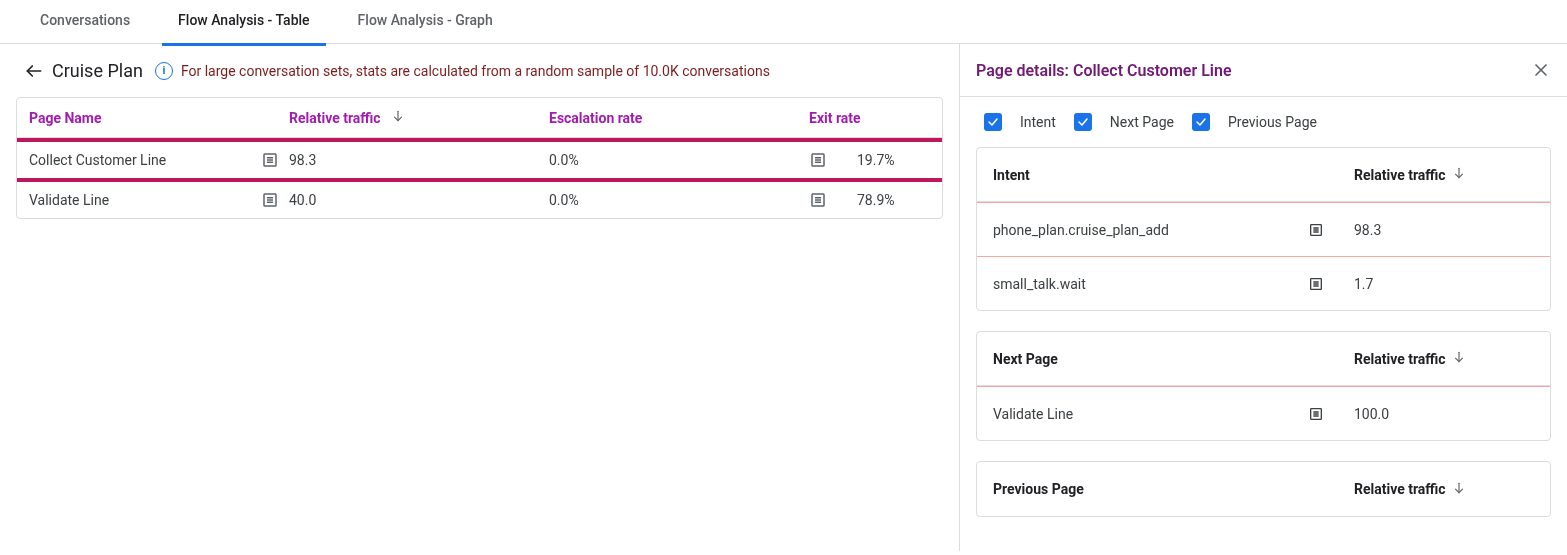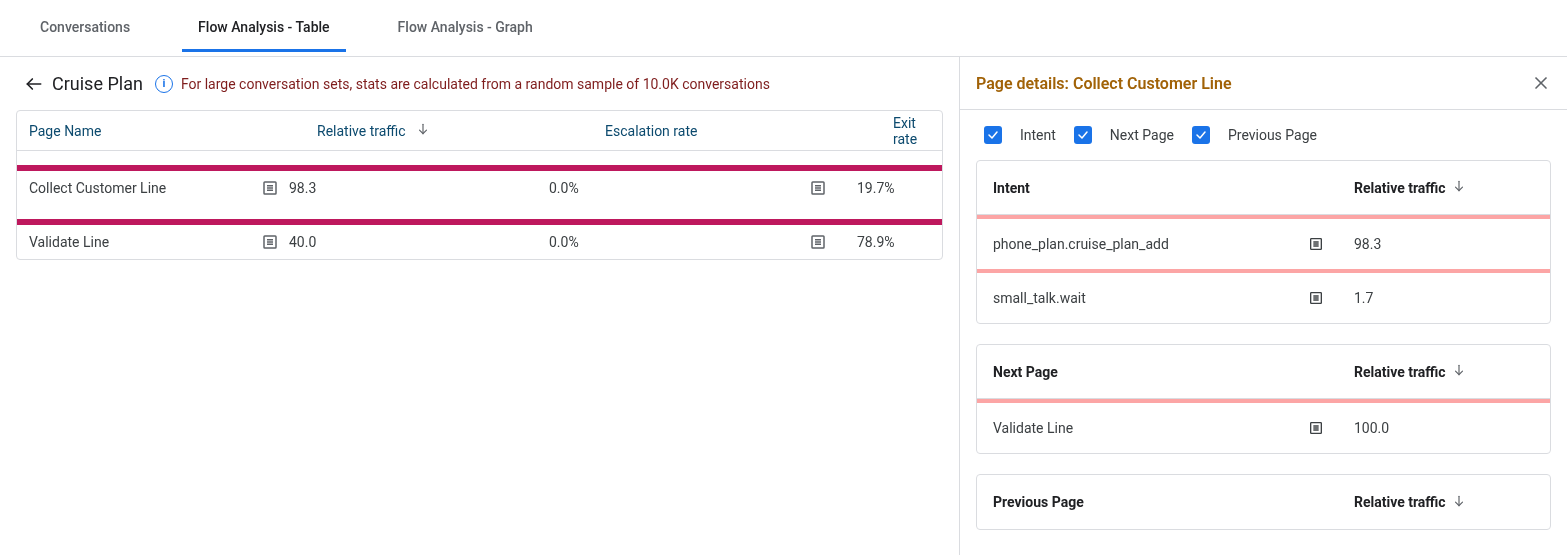--- a/index.html
+++ b/index.html
@@ -10,23 +10,22 @@
     background: #fff;
     width: 1567px;
     height: 555px;
     overflow: hidden;
   }
   
   .tabs {
     display: flex;
     align-items: center;
     border-bottom: 1px solid #dadce0;
-    height: 57px;
+    height: 44px;
     padding-left: 24px;
-    gap: 20px;
   }
   .tab {
     padding: 0 16px;
     height: 48px;
     display: flex;
     align-items: center;
     color: #5f6368;
     font-weight: 500;
     cursor: pointer;
     border-bottom: 3px solid transparent;
@@ -93,47 +92,45 @@
     overflow: hidden;
   }
   .mt-head, .mt-row {
     display: grid;
     grid-template-columns: 260px 260px 260px 1fr;
     align-items: center;
     padding: 0 12px;
     min-height: 40px;
   }
   .mt-head {
-    font-weight: 400;
-    color: #0c4a6e;
+    font-weight: 700;
+    color: #a21caf;
     border-bottom: 1px solid #dadce0;
-    gap: 28px;
   }
   .mt-row {
-    border-top: 6px solid #be185d;
-    margin-top: 14px;
+    border-top: 4px solid #be185d;
   }
   .mt-row:first-of-type { border-top: none; }
   .cell { display: flex; align-items: center; gap: 10px; }
   .sort-arrow { color: #5f6368; }
   .list-icon svg { display: block; }
 
   
   .panel-head {
     display: flex;
     align-items: center;
     justify-content: space-between;
     padding: 16px 0 16px 0;
     border-bottom: 1px solid #dadce0;
     margin: 0 -16px 12px -16px;
   }
   .panel-title {
     font-size: 16px;
     font-weight: 600;
-    color: #a16207;
+    color: #701a75;
     padding-left: 16px;
   }
   .close-btn {
     color: #5f6368;
     cursor: pointer;
     padding-right: 16px;
   }
   .close-btn svg { display:block; }
 
   .filters {
@@ -166,21 +163,21 @@
     align-items: center;
     padding: 0 16px;
     min-height: 54px;
   }
   .sec-head {
     font-weight: 700;
     color: #202124;
     border-bottom: 1px solid #dadce0;
   }
   .sec-row {
-    border-top: 4px solid #fca5a5;
+    border-top: 1px solid #fca5a5;
   }
   .sec-row:first-of-type { border-top: none; }
   .sec-head .col2 { display:flex; align-items:center; gap:6px; }
   .row-name { display:flex; align-items:center; gap:10px; }
   .row-name .txt { flex: 0 1 auto; }
 </style>
 </head>
 <body>
 
 <div class="tabs">

